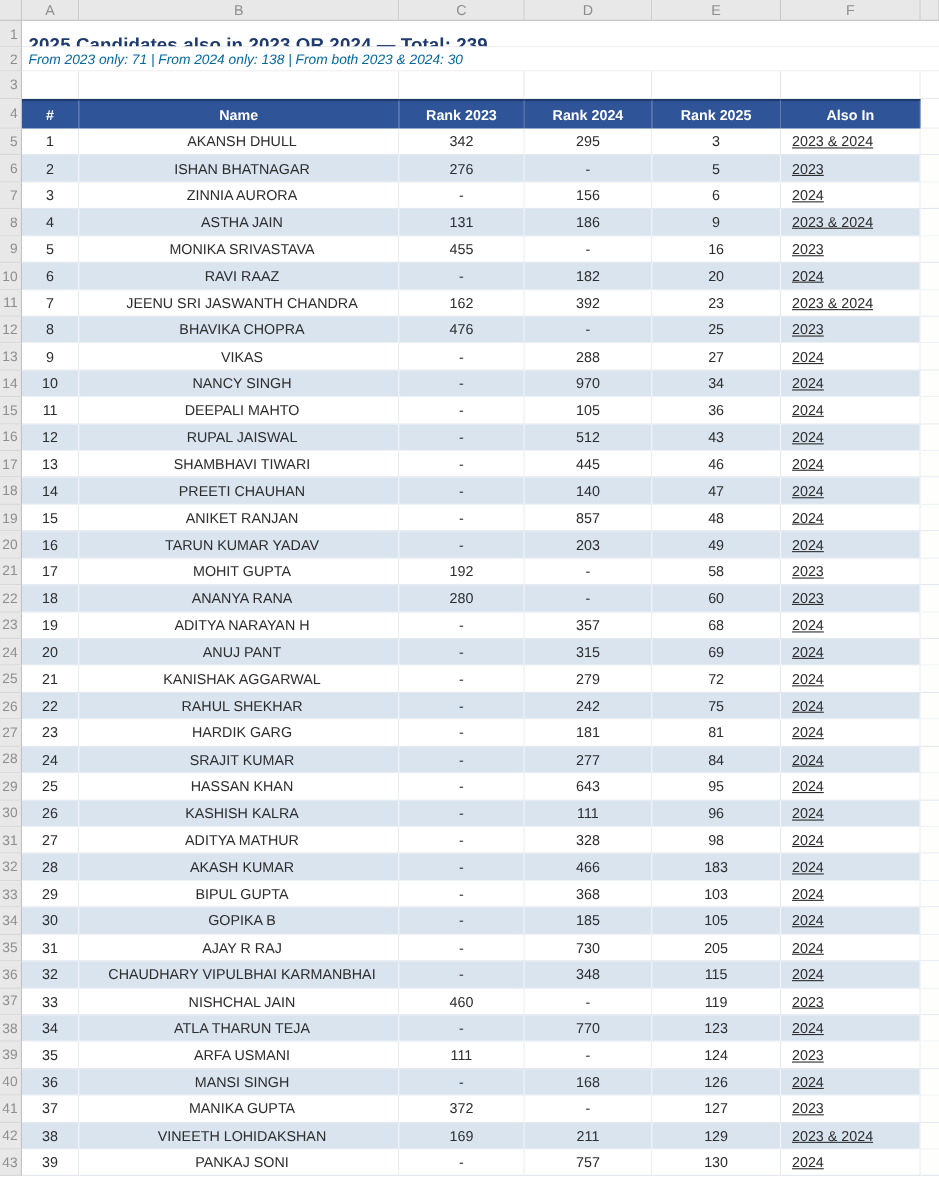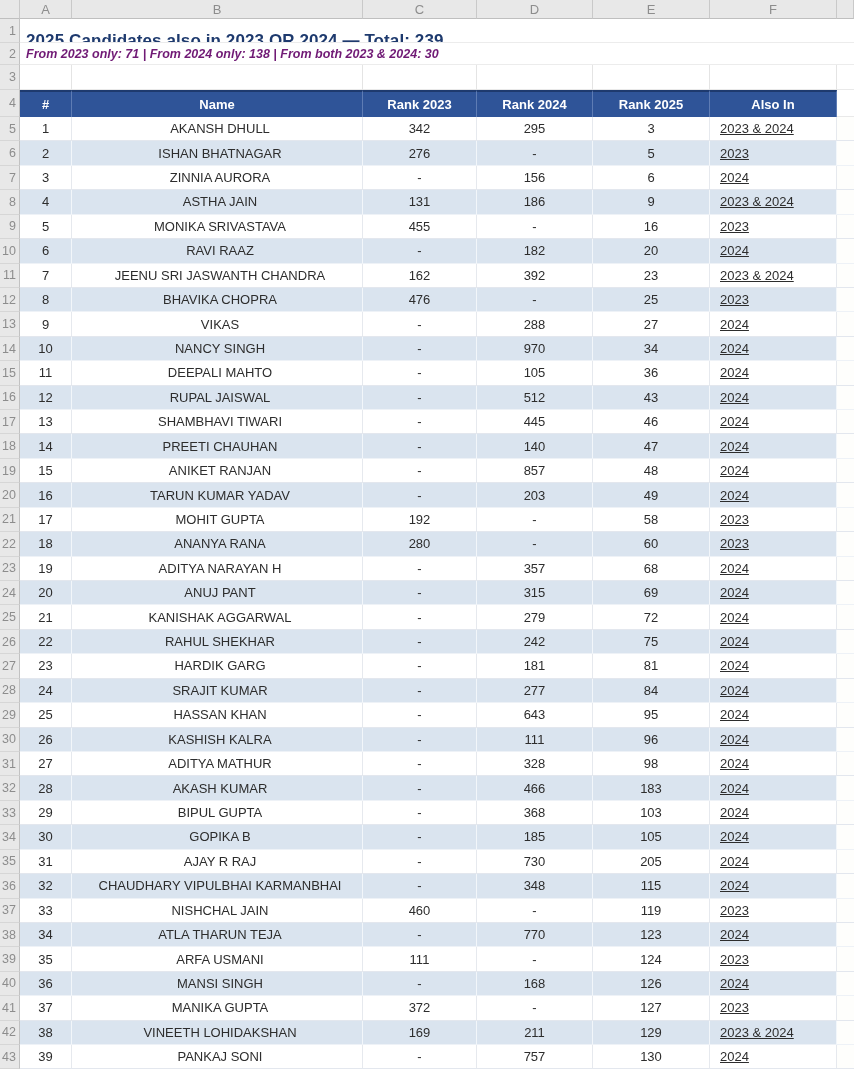--- a/index.html
+++ b/index.html
@@ -24,21 +24,21 @@
   
   .title-row{height:24px;}
   .subtitle-row{height:22px;}
   .blank-row{height:25px;}
   .span-cell{
     grid-column:2 / 9;display:flex;align-items:center;padding-left:6px;
     border-bottom:1px solid #ececec;box-sizing:border-box;background:#fff;
     white-space:nowrap;overflow:hidden;
   }
   .title-text{font-size:17px;font-weight:bold;color:#1e3a6e;letter-spacing:.1px;margin-top:20px;}
-  .subtitle-text{font-size:12.5px;font-style:italic;color:#701a75;font-weight:bold;}
+  .subtitle-text{font-size:12.5px;font-style:italic;color:#0369a1;}
   .blank-row .cell{
     background:#fff;border-right:1px solid #e4e4e4;border-bottom:1px solid #e9e9e9;box-sizing:border-box;
   }
   .blank-row .cell:last-child{border-right:none;}
   
   .header-row{height:27px;}
   .header-row .hcell{
     background:#2f5498;border-top:2px solid #1e3a6e;border-right:1px solid #5e7cb4;
     color:#ffffff;font-size:13px;font-weight:bold;
     display:flex;align-items:center;justify-content:center;

